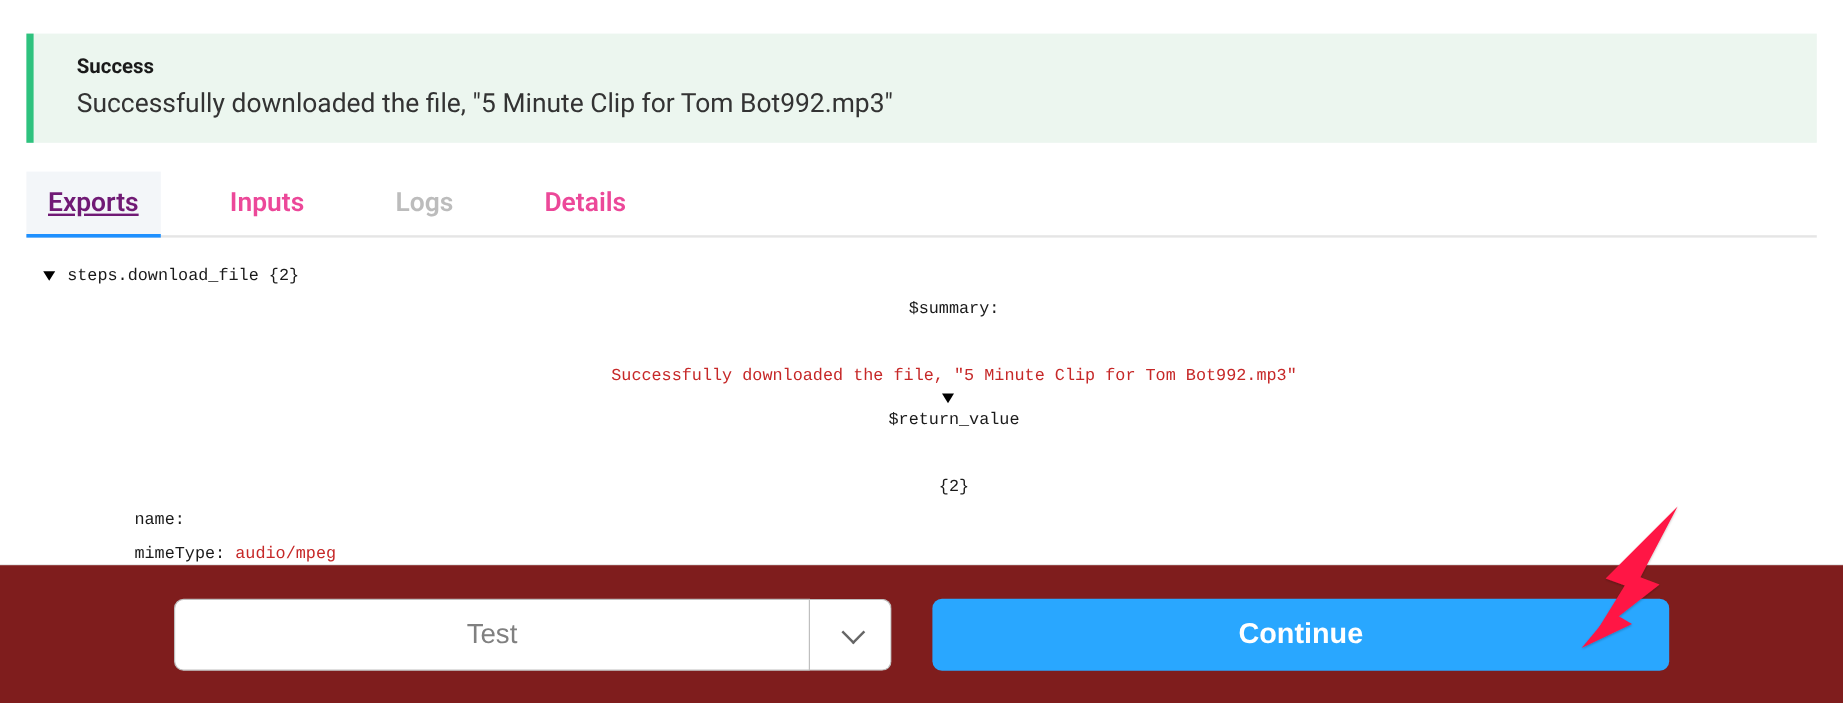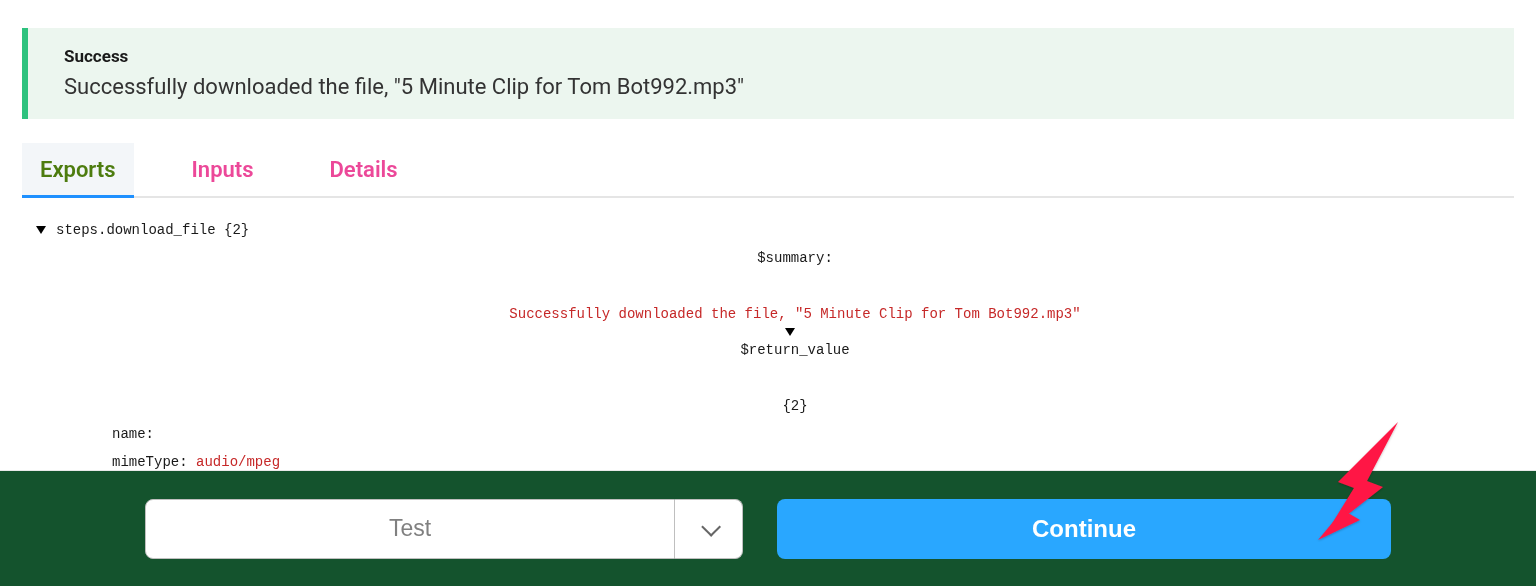--- a/index.html
+++ b/index.html
@@ -40,21 +40,22 @@
       padding: 14px 18px;
       font-size: 22px;
       font-weight: 600;
       color: #ec4899;
       cursor: pointer;
       margin-right: 40px;
       position: relative;
     }
     .tab.active {
       background: #f3f6f9;
-      color: #4d7c0f;
+      color: #701a75;
+      text-decoration: underline;
     }
     .tab.active::after {
       content: "";
       position: absolute;
       left: 0;
       right: 0;
       bottom: -2px;
       height: 3px;
       background: #1e90ff;
     }
@@ -99,21 +100,21 @@
       position: absolute;
       left: 0;
       right: 0;
       bottom: 0;
       height: 116px;
       border-top: 1px solid #e9e9e9;
       display: flex;
       align-items: center;
       justify-content: center;
       gap: 34px;
-      background: #14532d;
+      background: #7f1d1d;
     }
     .btn-test-group {
       display: flex;
       height: 60px;
       width: 598px;
     }
     .btn-test {
       flex: 1;
       border: 1.5px solid #bfbfbf;
       border-radius: 8px 0 0 8px;
@@ -167,20 +168,21 @@
 <body>
 
 <div class="success-banner">
   <div class="success-title">Success</div>
   <div class="success-message">Successfully downloaded the file, "5 Minute Clip for Tom Bot992.mp3"</div>
 </div>
 
 <div class="tabs">
   <div class="tab active">Exports</div>
   <div class="tab">Inputs</div>
+  <div class="tab faded">Logs</div>
   <div class="tab">Details</div>
 </div>
 
 <div class="tree">
   <div class="tree-row lvl1">
     <span class="caret"></span>
     <span class="tree-key">steps.download_file</span>
     <span>&nbsp;</span>
     <span class="tree-count">{2}</span>
   </div>

